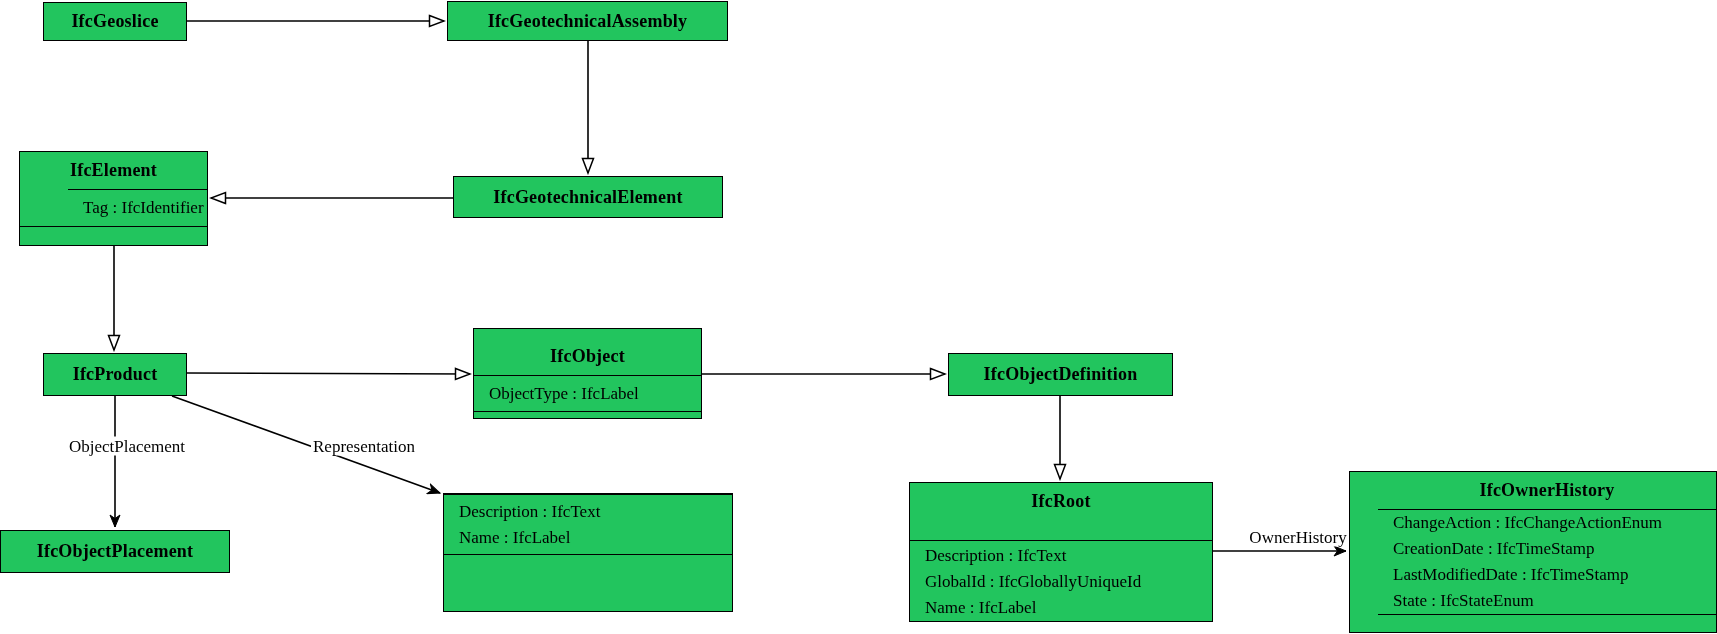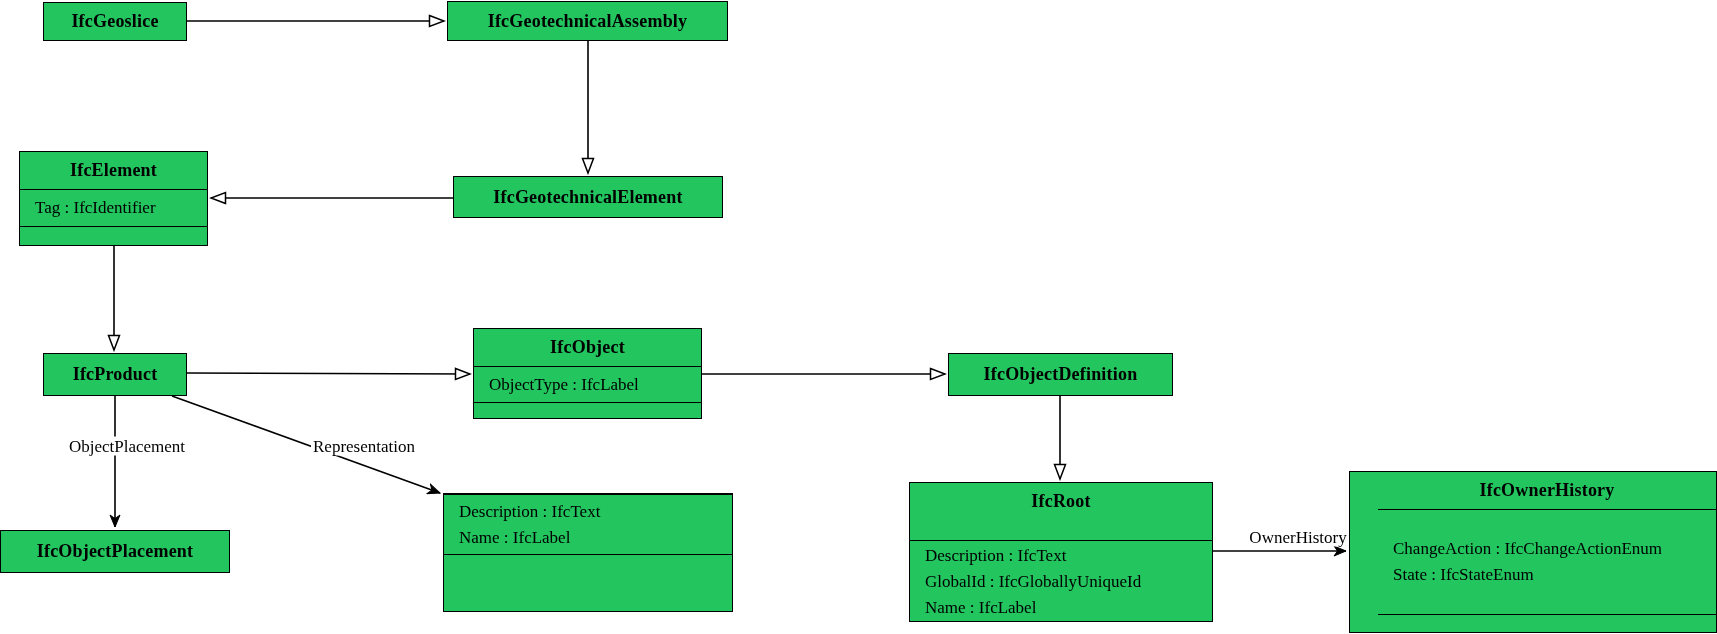--- a/index.html
+++ b/index.html
@@ -87,33 +87,33 @@
   </svg>
   <div id="node-layer">
       <div class="node single" style="left: 43px; top: 2px; width: 144px; height: 39px;">
         <div class="node-title">IfcGeoslice</div>
       </div>
       <div class="node single" style="left: 447px; top: 1px; width: 281px; height: 40px;">
         <div class="node-title">IfcGeotechnicalAssembly</div>
       </div>
       <div class="node" style="left: 19px; top: 151px; width: 189px; height: 95px;">
         <div class="node-title" style="height: 37px;">IfcElement</div>
-        <div class="node-attrs" style="height: 37px;">
+        <div class="node-attrs" style="height: 37px; margin-left: 48px;">
           <div class="attr-line">Tag : IfcIdentifier</div>
         </div>
         <div class="node-empty"></div>
       </div>
       <div class="node single" style="left: 453px; top: 176px; width: 270px; height: 42px;">
         <div class="node-title">IfcGeotechnicalElement</div>
       </div>
       <div class="node single" style="left: 43px; top: 353px; width: 144px; height: 43px;">
         <div class="node-title">IfcProduct</div>
       </div>
       <div class="node" style="left: 473px; top: 328px; width: 229px; height: 91px;">
-        <div class="node-title" style="height: 37px;">IfcObject</div>
+        <div class="node-title" style="height: 37px; margin-top: 9px;">IfcObject</div>
         <div class="node-attrs" style="height: 36px;">
           <div class="attr-line">ObjectType : IfcLabel</div>
         </div>
         <div class="node-empty"></div>
       </div>
       <div class="node single" style="left: 948px; top: 353px; width: 225px; height: 43px;">
         <div class="node-title">IfcObjectDefinition</div>
       </div>
       <div class="node single" style="left: 0px; top: 530px; width: 230px; height: 43px;">
         <div class="node-title">IfcObjectPlacement</div>
@@ -131,20 +131,22 @@
           <div class="attr-line">Description : IfcText</div>
           <div class="attr-line">GlobalId : IfcGloballyUniqueId</div>
           <div class="attr-line">Name : IfcLabel</div>
         </div>
         <div class="node-empty"></div>
       </div>
       <div class="node" style="left: 1349px; top: 471px; width: 368px; height: 162px; padding-left: 28px;">
         <div class="node-title" style="height: 37px;">IfcOwnerHistory</div>
         <div class="node-attrs" style="height: 105px;">
           <div class="attr-line">ChangeAction : IfcChangeActionEnum</div>
+          <div class="attr-line">CreationDate : IfcTimeStamp</div>
+          <div class="attr-line">LastModifiedDate : IfcTimeStamp</div>
           <div class="attr-line">State : IfcStateEnum</div>
         </div>
         <div class="node-empty"></div>
       </div>
     </div>
   <div id="label-layer">
       <div class="edge-label" style="left: 115px; top: 446px;">ObjectPlacement</div>
       <div class="edge-label" style="left: 352px; top: 446px;">Representation</div>
       <div class="edge-label" style="left: 1286px; top: 537px;">OwnerHistory</div>
     </div>

